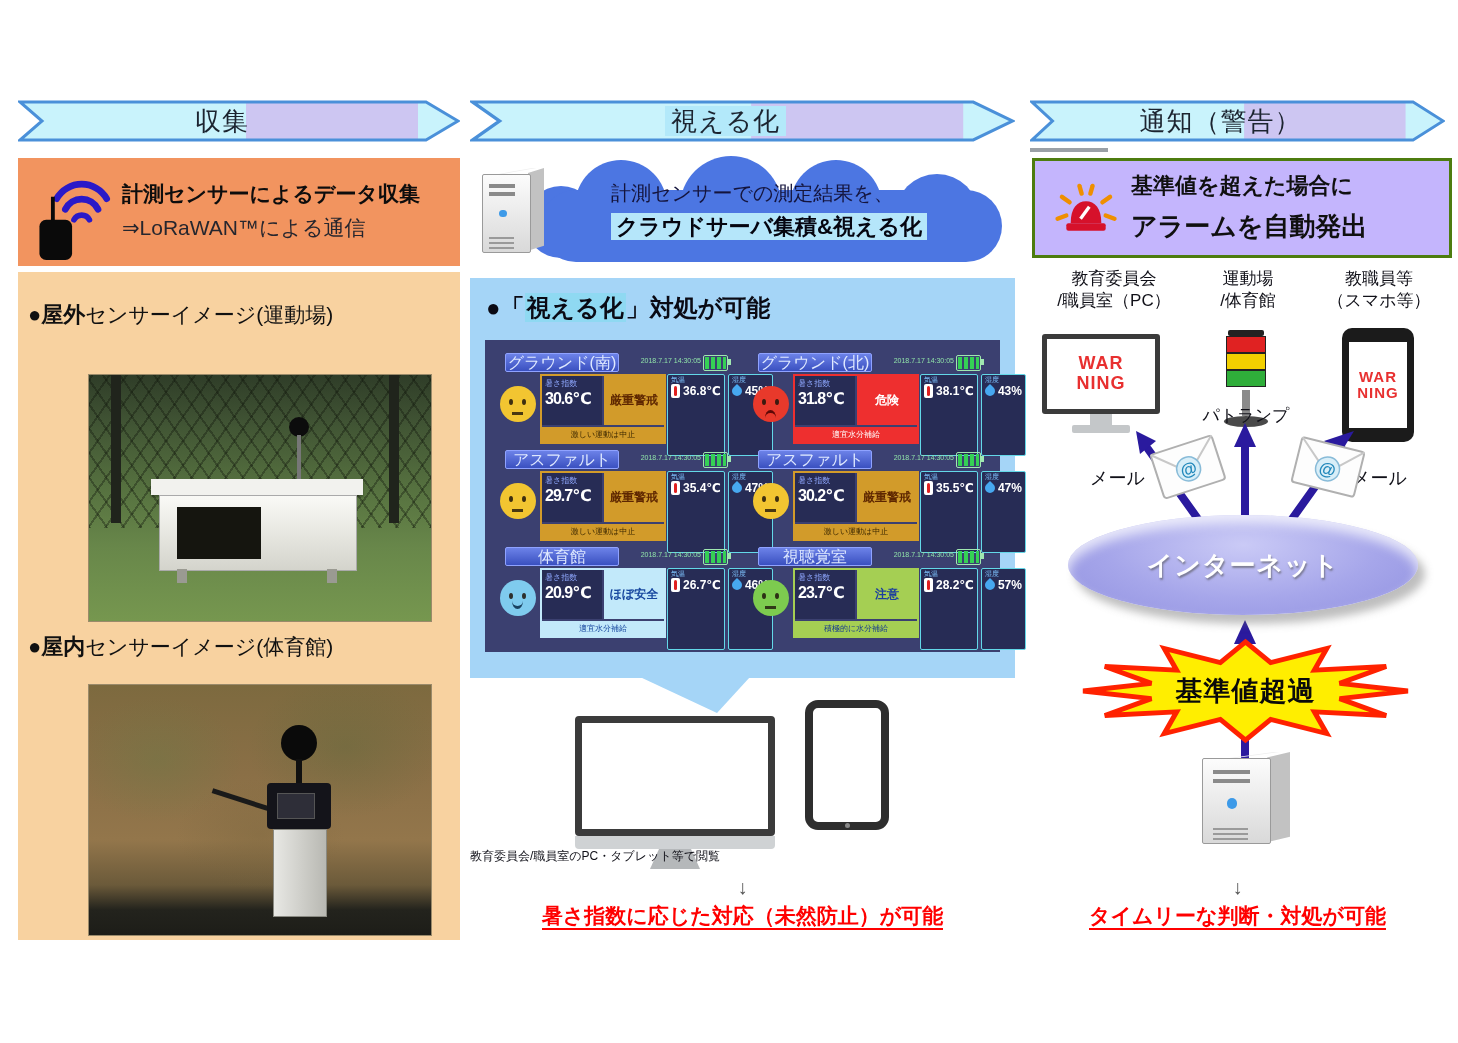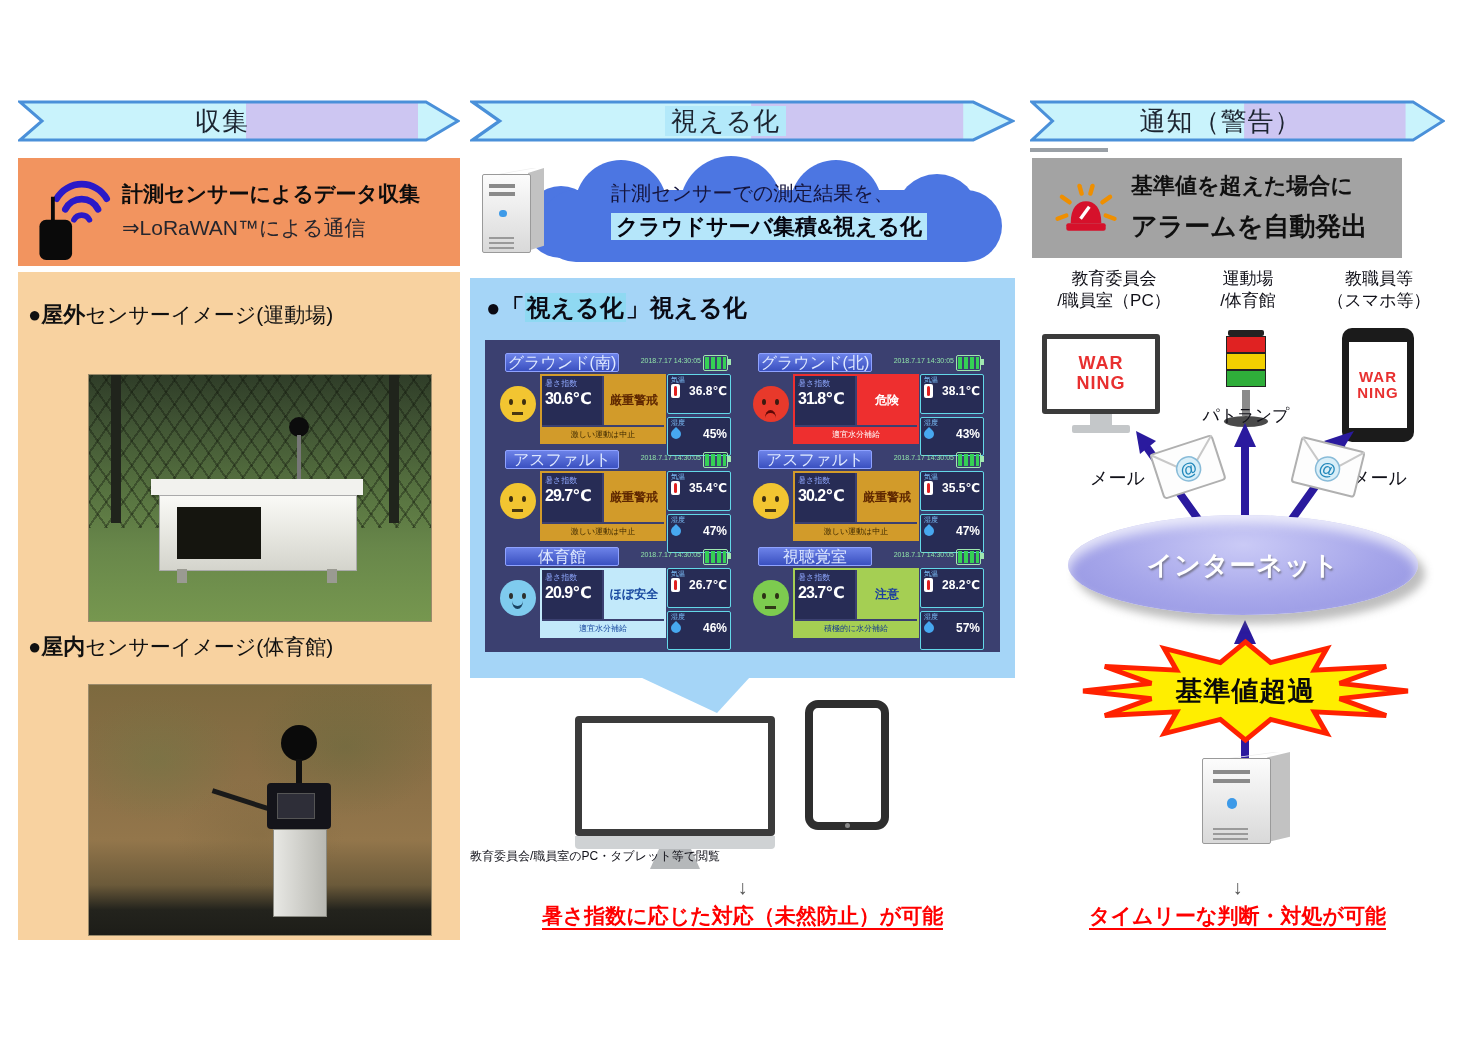--- a/index.html
+++ b/index.html
@@ -95,21 +95,21 @@
      border-radius:0 0 50% 50%/0 0 100% 100%;height:5px;top:21px;}
   .p-main{position:absolute;left:43px;top:24px;width:122px;height:66px;border:2px solid var(--sc,#d29b2a);
      background:#3b4070;display:grid;grid-template-columns:60px 1fr;grid-template-rows:1fr 15px;gap:2px;}
   .p-wbgt{background:#272c55;padding:2px 3px 0 3px;}
   .p-wbgt .lbl{display:block;font-size:8px;color:#8fa8ff;}
   .p-wbgt .val{display:block;font-size:16px;font-weight:bold;color:#fff;letter-spacing:-1px;}
   .p-status{display:flex;align-items:center;justify-content:center;font-size:12px;font-weight:bold;
      background:var(--sc,#d29b2a);color:var(--stc,#6b2d00);}
   .p-advice{grid-column:1/3;display:flex;align-items:center;justify-content:center;font-size:8px;
      background:var(--ab,#d29b2a);color:var(--at,#3c2800);}
-  .p-side{position:absolute;left:170px;top:24px;width:64px;height:82px;display:flex;flex-direction:column;gap:3px;}
+  .p-side{position:absolute;left:170px;top:24px;width:64px;height:82px;display:flex;flex-direction:row;gap:3px;}
   .sbox{flex:1;border:1px solid #63d8e8;background:#272c55;border-radius:2px;padding:1px 3px;}
   .sbox .lbl{display:block;font-size:7px;color:#7fc4ff;line-height:8px;}
   .sbox .row{display:flex;align-items:center;gap:3px;}
   .sbox .val{font-size:12px;font-weight:bold;color:#fff;margin-left:auto;}
   .ico-thermo{width:9px;height:14px;background:#fff;border-radius:2px;position:relative;display:inline-block;}
   .ico-thermo::after{content:"";position:absolute;left:3px;top:2px;width:3px;height:10px;background:#e02020;border-radius:2px;}
   .ico-drop{width:10px;height:10px;background:#47a8f0;border-radius:0 50% 50% 50%;transform:rotate(45deg);display:inline-block;}
 
   
   .monitor-frame{left:575px;top:716px;width:200px;height:120px;border:7px solid #3b3b3b;border-radius:4px;background:#fff;box-sizing:border-box;}
@@ -117,21 +117,21 @@
   .monitor-foot{left:650px;top:849px;width:50px;height:20px;background:#b5b8ba;clip-path:polygon(18% 0,82% 0,100% 100%,0 100%);}
   .tablet-frame{left:805px;top:700px;width:84px;height:130px;border:8px solid #2e2e2e;border-radius:13px;background:#fff;box-sizing:border-box;}
   .tablet-frame::after{content:"";position:absolute;left:50%;bottom:-6px;width:5px;height:5px;margin-left:-2px;border-radius:50%;background:#888;}
   .caption{position:absolute;width:545px;text-align:left;font-size:12px;color:#101018;}
   .down-arrow{position:absolute;width:545px;text-align:center;font-size:20px;color:#555;}
   .benefit{position:absolute;width:545px;text-align:center;}
   .benefit span{font-size:21px;font-weight:bold;color:#f00;border-bottom:2px solid #f00;padding-bottom:1px;}
 
   
   .gray-dash{left:1030px;top:148px;width:78px;height:4px;background:#9aa0a6;}
-  .alert-box{left:1032px;top:158px;width:370px;height:100px;background:#a3a3a3;border:3px solid #a3a3a3;box-sizing:border-box;}
+  .alert-box{left:1032px;top:158px;width:420px;height:100px;background:#c4b5fd;border:3px solid #4d7c0f;box-sizing:border-box;}
   .alert-box .a1{position:absolute;left:96px;top:10px;font-size:22px;font-weight:bold;color:#101010;}
   .alert-box .a2{position:absolute;left:96px;top:48px;font-size:26px;font-weight:bold;color:#101010;}
   .target-label{position:absolute;top:268px;font-size:17px;line-height:1.3;text-align:center;color:#101018;}
   .warn-monitor{left:1042px;top:334px;width:118px;height:80px;border:5px solid #3b3b3b;border-radius:3px;background:#fff;box-sizing:border-box;
      display:flex;align-items:center;justify-content:center;}
   .warn-text{font-size:18px;line-height:1.1;font-weight:bold;color:#e83030;text-align:center;letter-spacing:1px;}
   .warn-neck{left:1090px;top:414px;width:22px;height:11px;background:#c4c7c9;}
   .warn-base{left:1072px;top:425px;width:58px;height:8px;background:#c4c7c9;border-radius:2px;}
   .patlamp{left:1224px;top:330px;width:44px;height:102px;}
   .patlamp .cap{position:absolute;left:4px;top:0;width:36px;height:6px;background:#222;border-radius:2px;}
@@ -261,21 +261,21 @@
       <div class="side"></div>
       <div class="front"></div>
     <div class="vent" style="top:16px;"></div>
       <div class="vent" style="top:24px;"></div>
     <div class="dot" style="top:42px;"></div>
       <div class="grill"></div>
   </div>
 
   <div class="abs blue-box">
     <div class="viz-title">
-      <span>●「</span><span class="hl">視える化</span><span>」視える化</span>
+      <span>●「</span><span class="hl">視える化</span><span>」対処が可能</span>
     </div>
     <div class="dashboard">
 
       <div class="panel" style="left: 12px; top: 10px; --sc: #d29b2a; --stc: #5d2600; --fc: #f2c531; --ab: #d29b2a; --at: #3c2800;">
         <div class="p-head">グラウンド(南)</div>
         <div class="p-time">2018.7.17 14:30:05</div>
         <div class="p-batt">
             <i></i>
           </div>
         <div class="p-face" data-mood="warn"></div>

